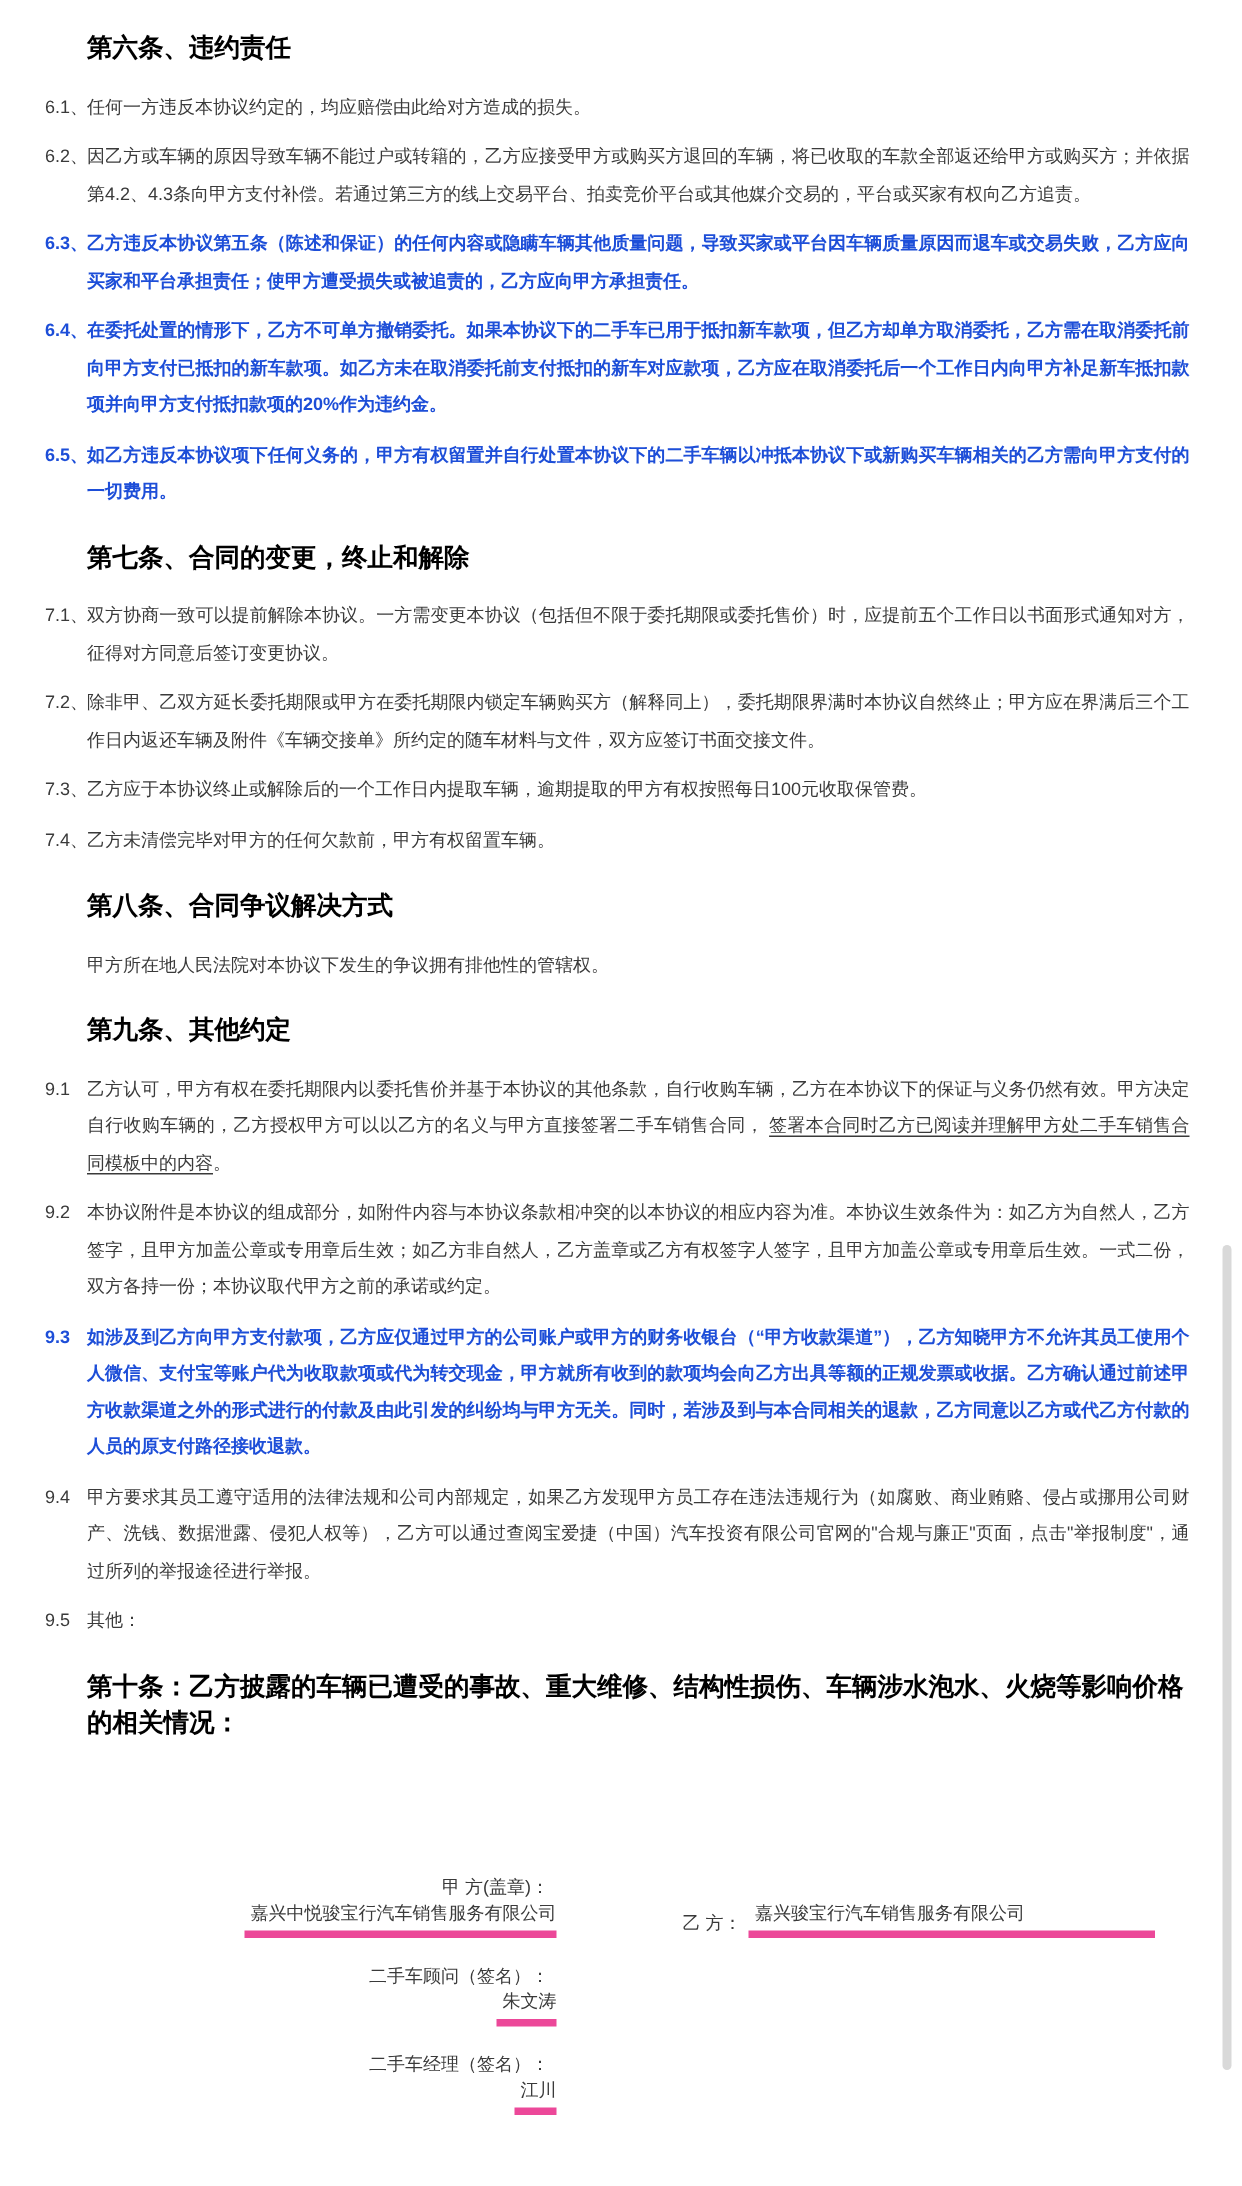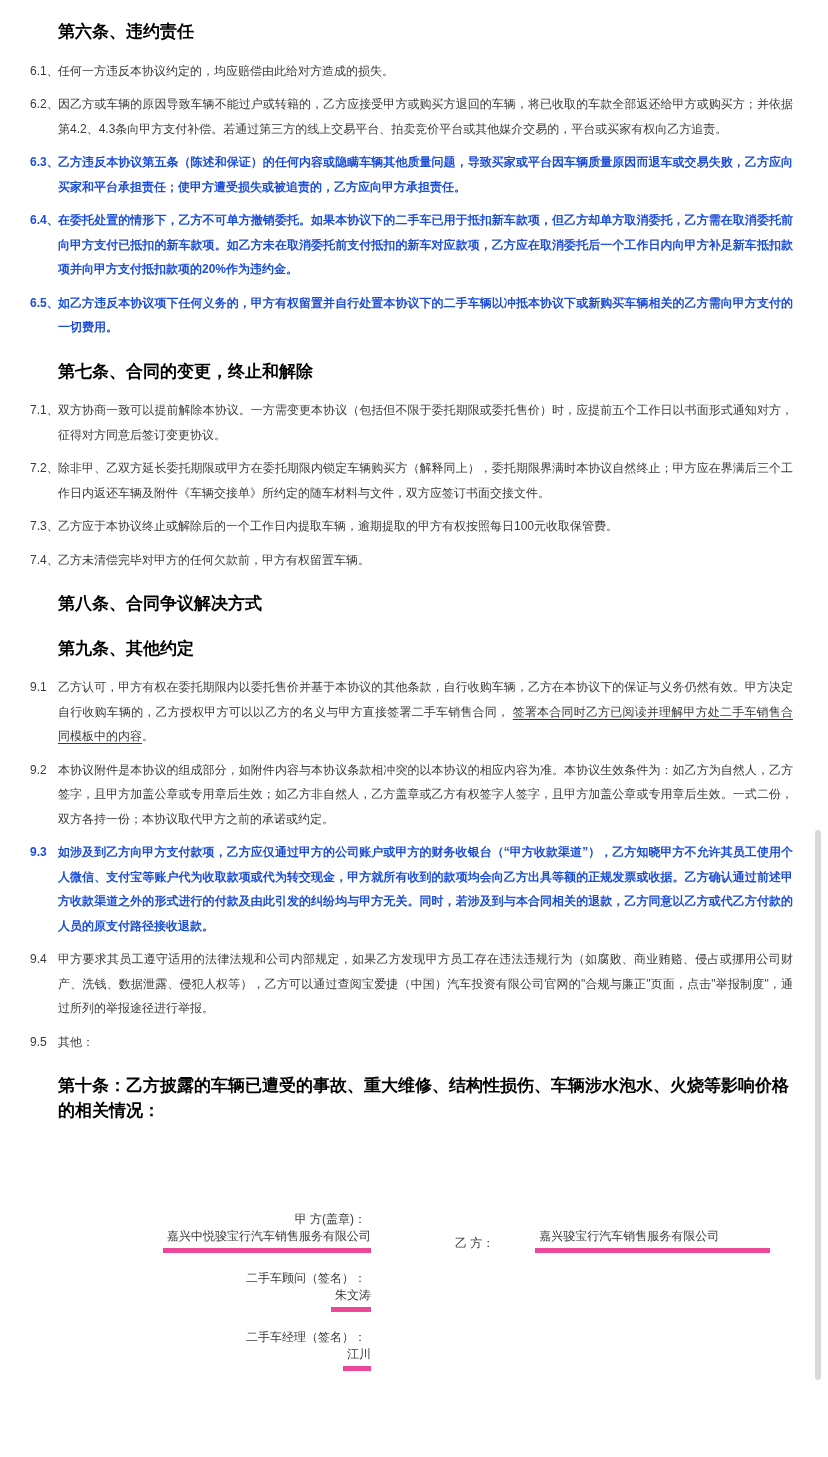--- a/index.html
+++ b/index.html
@@ -17,21 +17,21 @@
   .clause{position:relative;margin:9px 0;}
   .clause .num{position:absolute;left:-28px;top:0;line-height:24.5px;}
   .clause p, .plain p{margin:0;text-align:justify;line-height:24.5px;}
   .plain{margin:9px 0;}
   .bold, .bold .num, .bold p{font-weight:700;color:#1d4ed8;}
   .underlined{text-decoration:underline;text-underline-offset:3px;}
   h3.sec10{margin-top:20px;}
   .sig{margin-top:86px;}
   .sig-row{display:flex;align-items:flex-end;margin-bottom:15px;}
   .cell-l{width:313px;margin-right:84px;display:flex;align-items:flex-end;flex-direction:column;}
-  .cell-r{width:315px;display:flex;align-items:flex-end;gap:36px;}
+  .cell-r{width:315px;display:flex;align-items:flex-end;}
   .lbl{white-space:nowrap;padding-right:5px;line-height:20px;}
   .line{
     flex:1;border-bottom:5px solid #ec4899;
     padding:0 0 4px 4px;min-height:15px;white-space:nowrap;line-height:15px;
   }
   .scroll-thumb{
     position:absolute;right:7px;top:830px;width:6px;height:550px;
     background:#d9d9d9;border-radius:3px;
   }
 </style>
@@ -77,20 +77,23 @@
     <span class="num">7.3、</span>
     <p>乙方应于本协议终止或解除后的一个工作日内提取车辆，逾期提取的甲方有权按照每日100元收取保管费。</p>
   </div>
   <div class="clause">
     <span class="num">7.4、</span>
     <p>乙方未清偿完毕对甲方的任何欠款前，甲方有权留置车辆。</p>
   </div>
 
   <h3 class="sec">第八条、合同争议解决方式</h3>
 
+  <div class="plain">
+    <p>甲方所在地人民法院对本协议下发生的争议拥有排他性的管辖权。</p>
+  </div>
 
   <h3 class="sec">第九条、其他约定</h3>
 
   <div class="clause">
     <span class="num">9.1</span>
     <p><span>乙方认可，甲方有权在委托期限内以委托售价并基于本协议的其他条款，自行收购车辆，乙方在本协议下的保证与义务仍然有效。甲方决定自行收购车辆的，乙方授权甲方可以以乙方的名义与甲方直接签署二手车销售合同， </span><span class="underlined">签署本合同时乙方已阅读并理解甲方处二手车销售合同模板中的内容</span><span>。</span></p>
   </div>
   <div class="clause">
     <span class="num">9.2</span>
     <p>本协议附件是本协议的组成部分，如附件内容与本协议条款相冲突的以本协议的相应内容为准。本协议生效条件为：如乙方为自然人，乙方签字，且甲方加盖公章或专用章后生效；如乙方非自然人，乙方盖章或乙方有权签字人签字，且甲方加盖公章或专用章后生效。一式二份，双方各持一份；本协议取代甲方之前的承诺或约定。</p>

